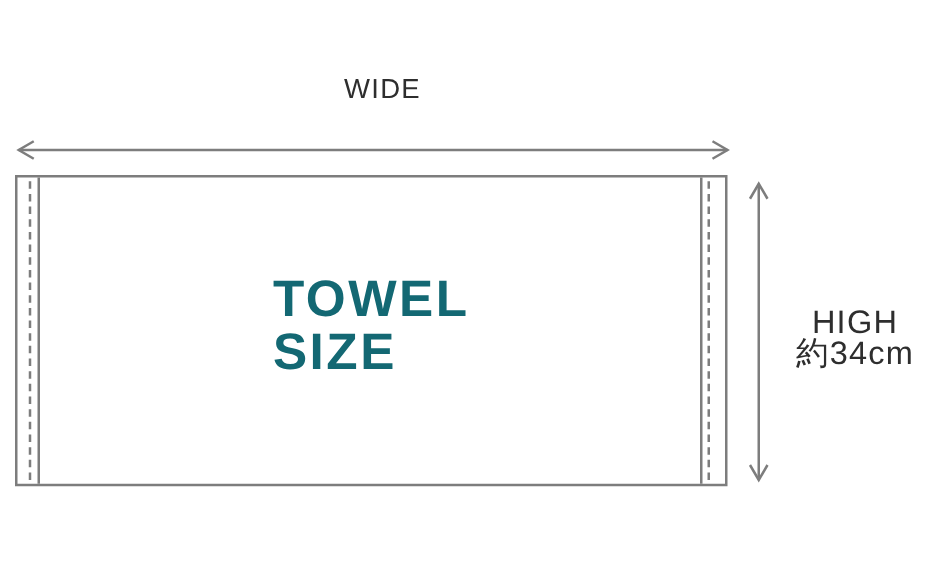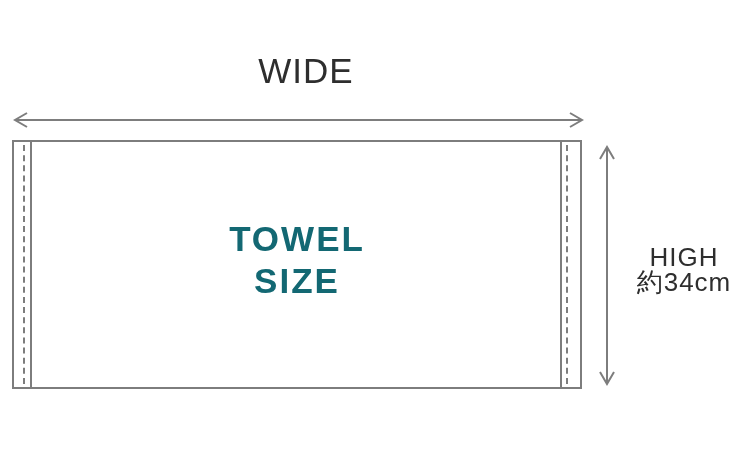--- a/index.html
+++ b/index.html
@@ -21,21 +21,21 @@
     background: var(--background);
   }
   .dim-label {
     position: absolute;
     text-align: center;
     color: var(--dimension-text);
     letter-spacing: 1px;
   }
   .width-label {
     left: 106px; top: 58px; width: 400px;
-    font-size: 35px; line-height: 26px;
+    font-size: 22px; line-height: 26px;
   }
   .height-label {
     left: 618px; top: 245px; width: 132px;
     font-size: 26px; line-height: 25px;
   }
   .arrows {
     position: absolute; left: 0; top: 0;
     width: 740px; height: 460px;
     color: var(--outline);
     pointer-events: none;
@@ -51,25 +51,25 @@
   .hem, .stitch {
     position: absolute; top: 0; bottom: 0; width: 0;
   }
   .hem { border-left: 2px solid var(--outline); }
   .stitch { border-left: 2px dashed var(--outline); top: 3px; bottom: 3px; }
   .hem-left    { left: 16px; }
   .stitch-left { left: 9px; }
   .hem-right    { right: 18px; }
   .stitch-right { right: 12px; }
   .towel-title {
-    text-align: center;
+    text-align: left;
     transform: translateY(-5px);
     color: var(--towel-label-text);
     font-weight: 700;
-    font-size: 35px;
+    font-size: 41px;
     line-height: 42px;
     letter-spacing: 2px;
   }
 </style>
 </head>
 <body>
 
 <div class="stage">
 
   <div class="dim-label width-label">

